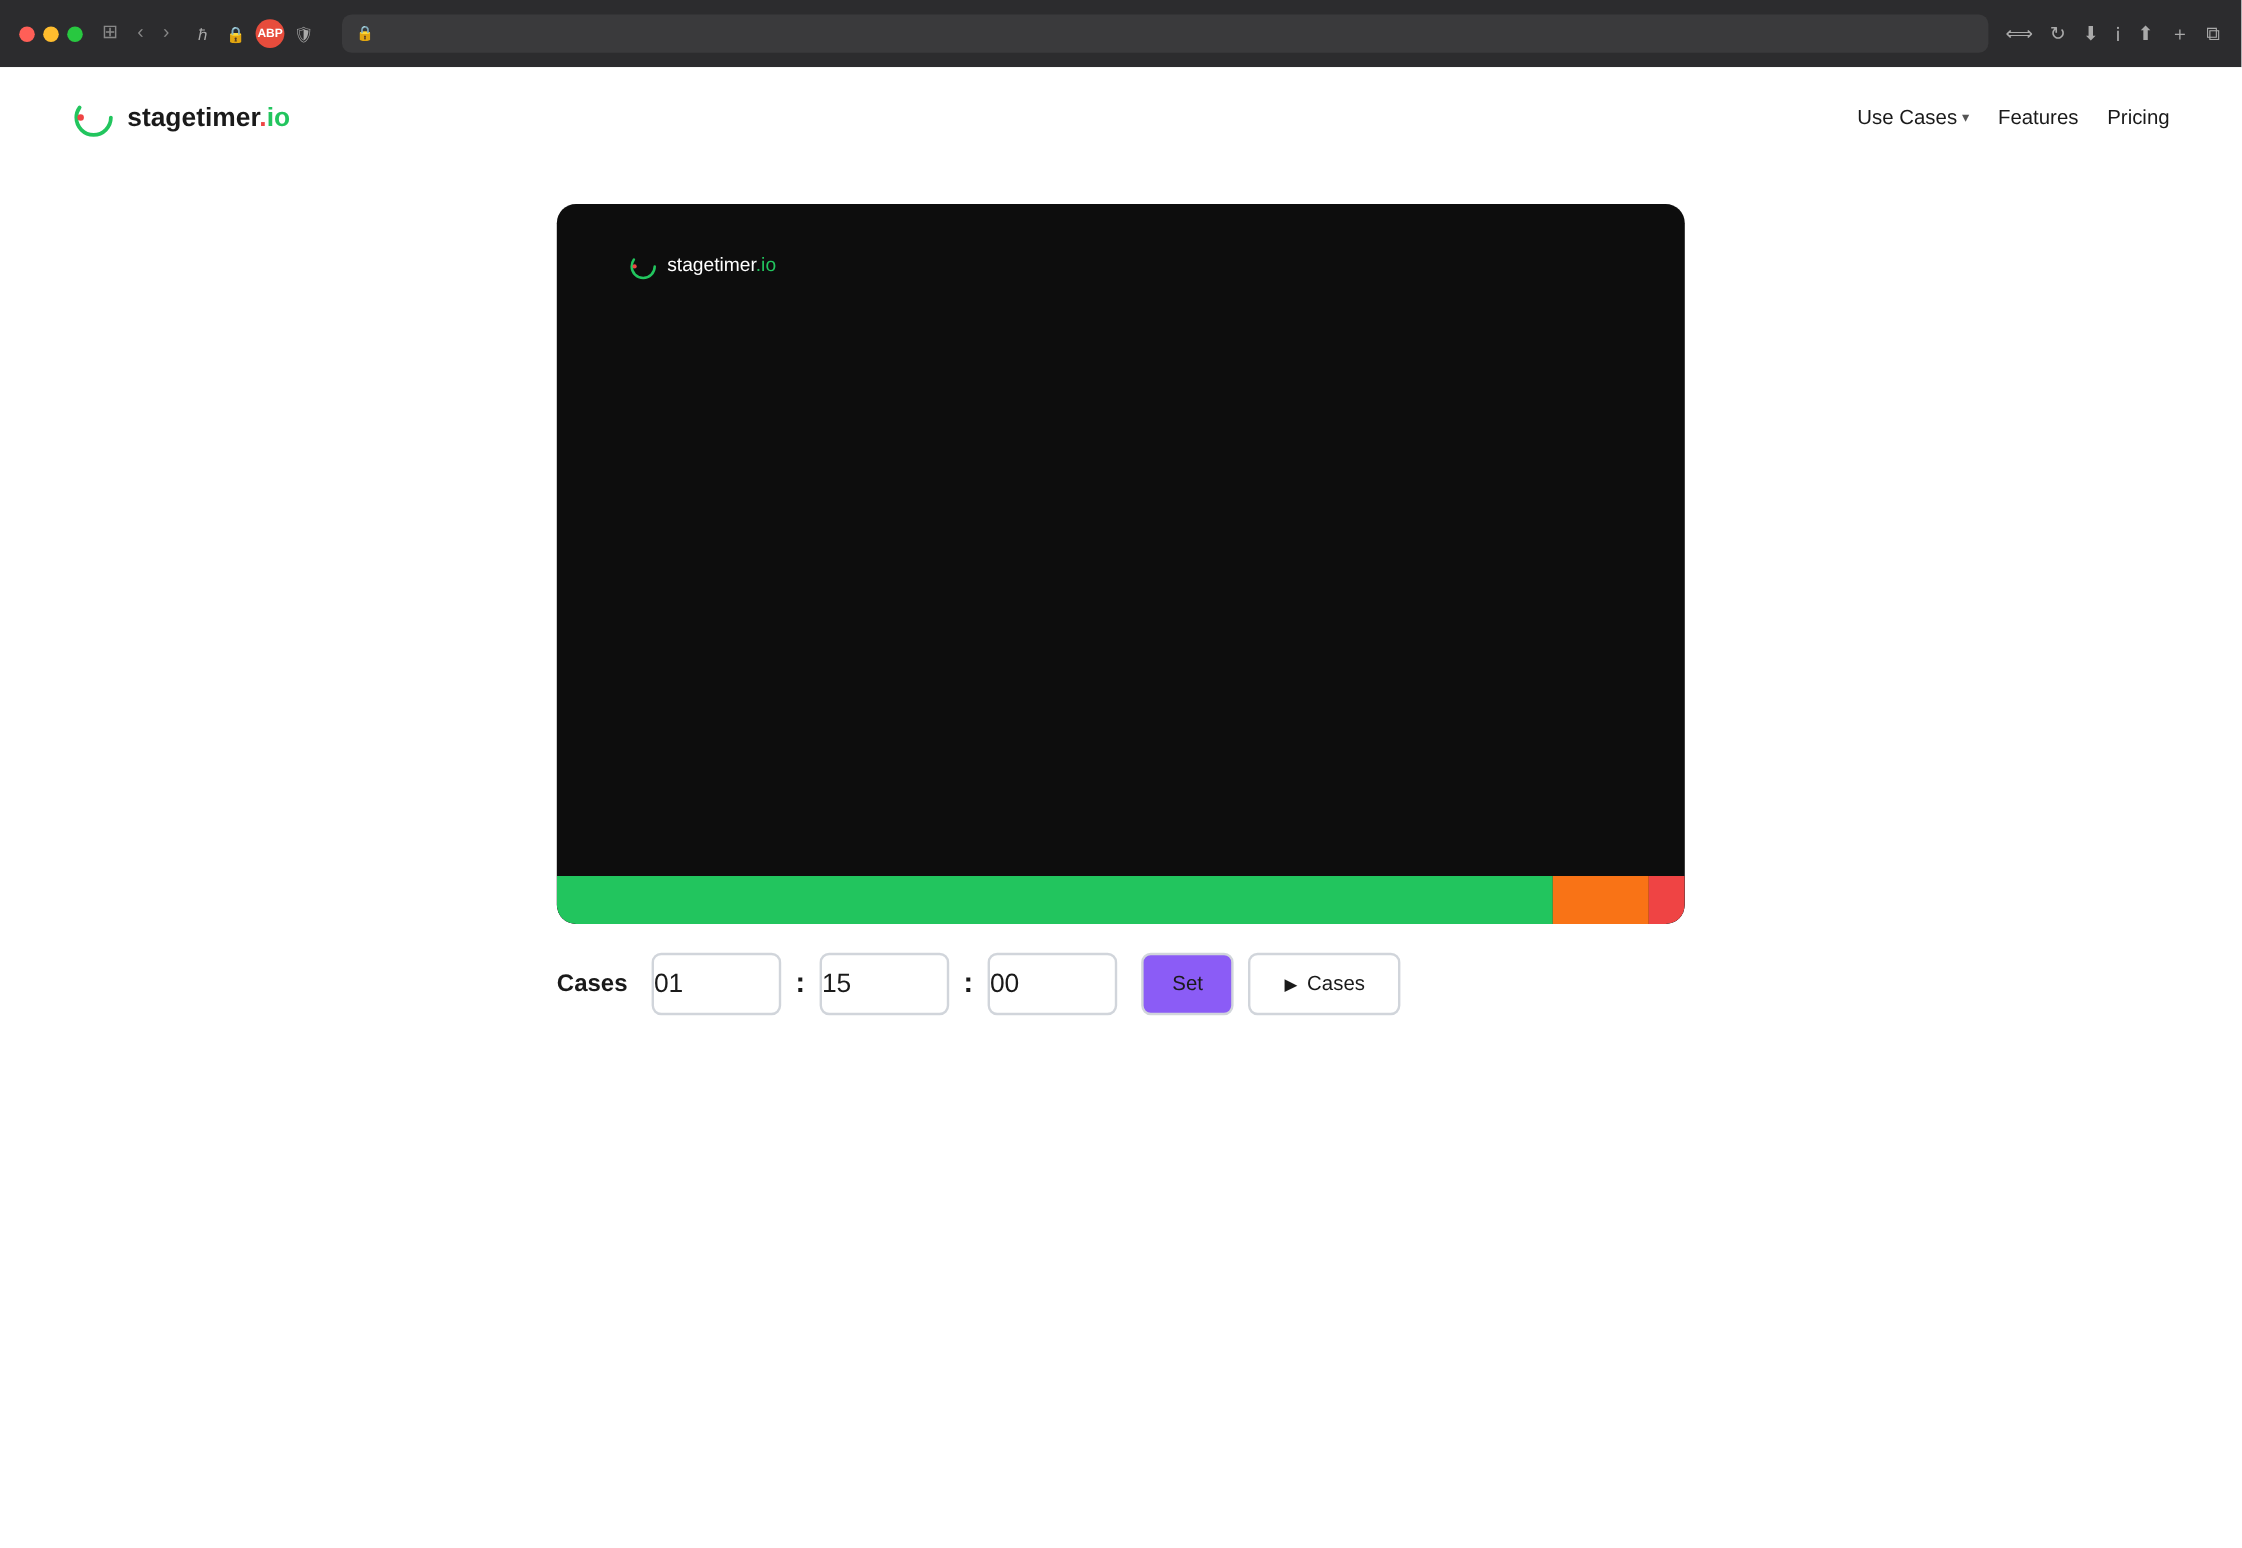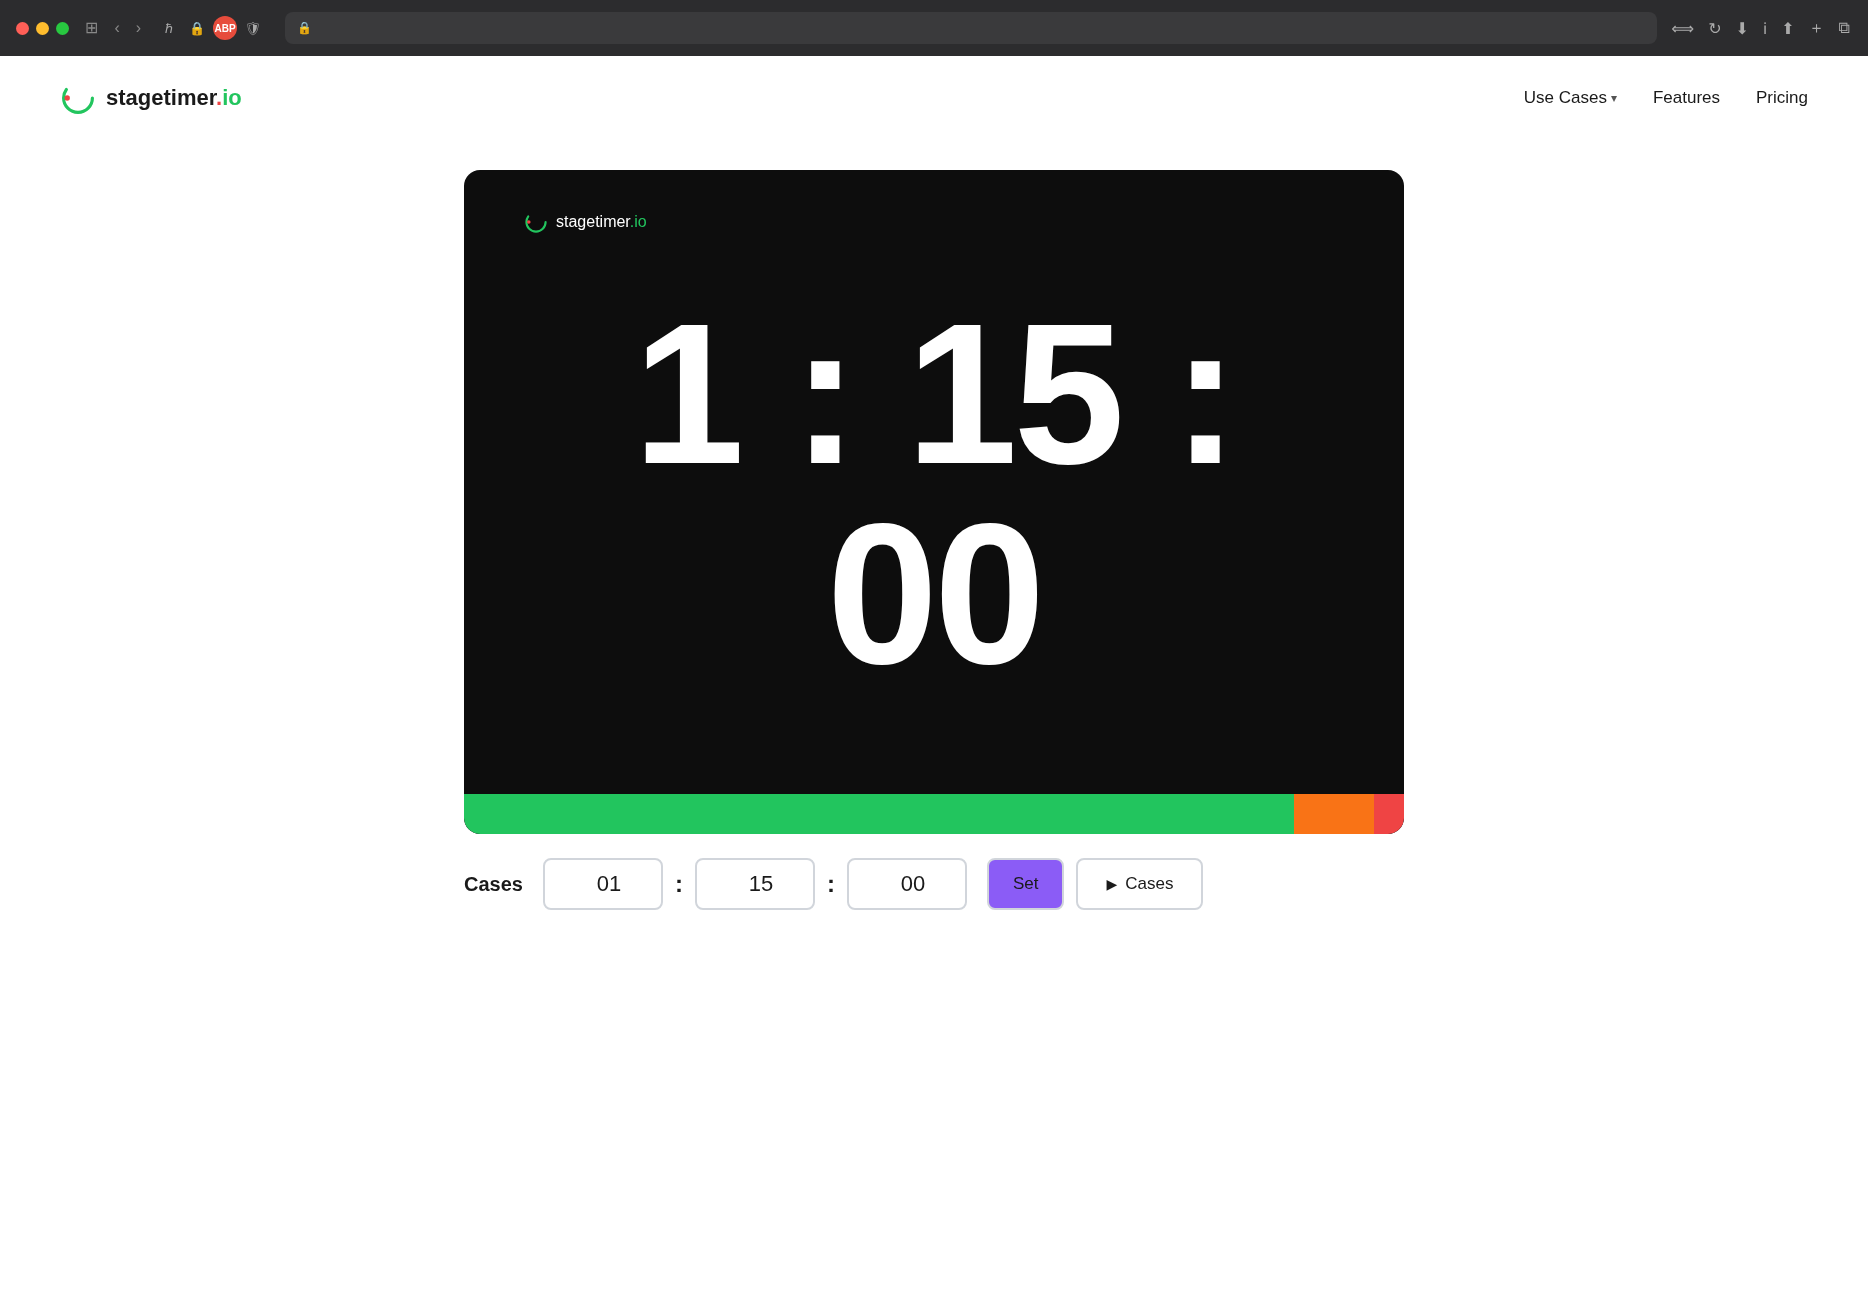--- a/index.html
+++ b/index.html
@@ -116,21 +116,21 @@
       margin-right: auto;
     }
     .logo-icon {
       width: 36px;
       height: 36px;
     }
 
     .nav-links {
       display: flex;
       align-items: center;
-      gap: 36px;
+      gap: 24px;
     }
     .nav-link {
       font-size: 17px;
       color: #1a1a1a;
       text-decoration: none;
       display: flex;
       align-items: center;
       gap: 4px;
     }
     .nav-link-dropdown::after {
@@ -218,31 +218,29 @@
       gap: 12px;
       padding: 24px 0 0;
     }
     .time-label {
       font-size: 20px;
       font-weight: 700;
       color: #1a1a1a;
       margin-right: 8px;
     }
     .time-input {
-      width: 120px;
+      width: 108px;
       height: 52px;
       border: 2px solid #d1d5db;
       border-radius: 8px;
       font-size: 22px;
       font-weight: 500;
-      text-align: center;
       color: #1a1a1a;
       background: #fff;
       outline: none;
-      padding-left: 12px;
     }
     .time-separator {
       font-size: 24px;
       font-weight: 600;
       color: #1a1a1a;
     }
     .set-btn {
       height: 52px;
       padding: 0 24px;
       border: 2px solid #d1d5db;
@@ -340,21 +338,20 @@
           <div class="timer-brand">
             <svg class="timer-brand-icon" viewBox="0 0 40 40" xmlns="http://www.w3.org/2000/svg">
               <circle cx="20" cy="20" r="16" fill="none" stroke="#22c55e" stroke-width="3.5" stroke-dasharray="60 40" stroke-linecap="round"></circle>
               <circle cx="8" cy="20" r="3" fill="#ef4444"></circle>
             </svg>
             <span>
               <span style="color:#fff;">stagetimer</span><span style="color:#22c55e;">.io</span>
             </span>
           </div>
 
-          <div class="timer-time">1 : 15 : 00</div>
         </div>
 
         <div class="progress-bar-container">
           <div class="progress-green"></div>
           <div class="progress-orange"></div>
           <div class="progress-red"></div>
         </div>
       </div>
 
       <div class="timer-controls">

